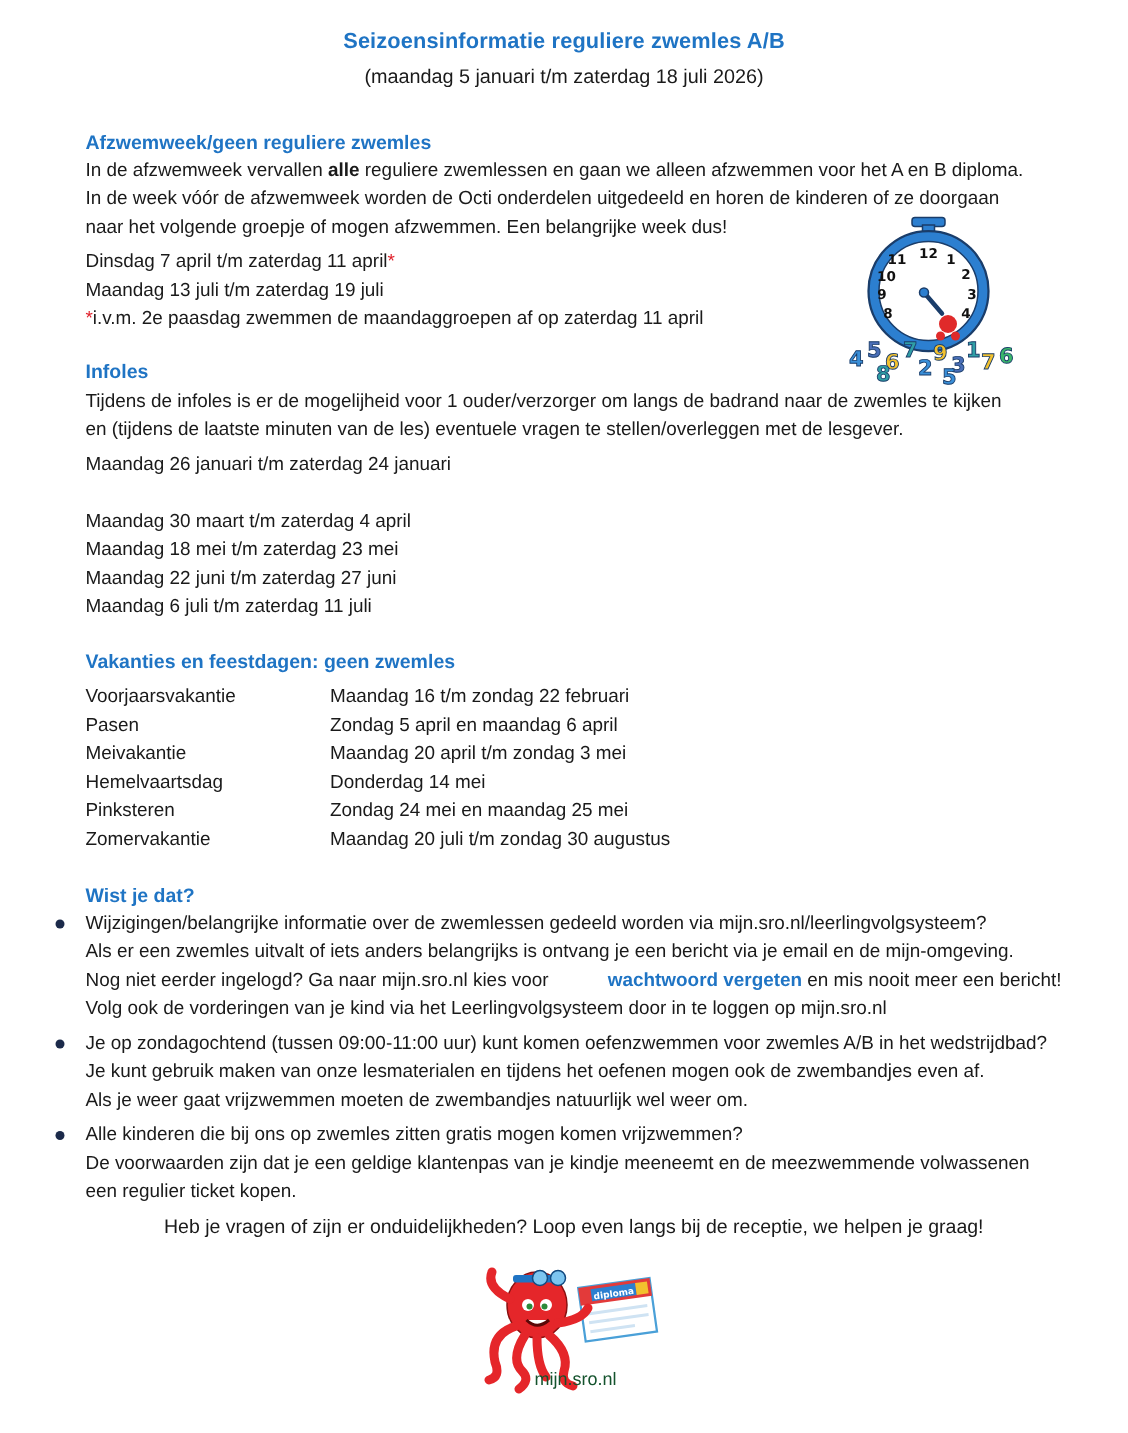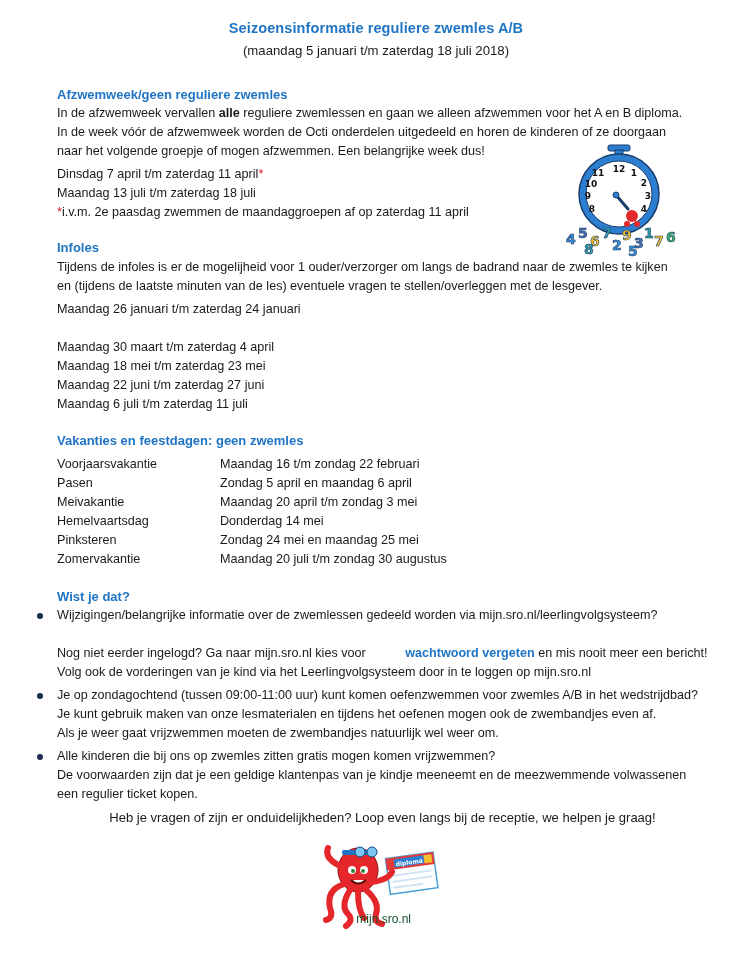--- a/index.html
+++ b/index.html
@@ -101,29 +101,29 @@
       color: #14532d;
       font-size: 12px;
     }
   </style>
 </head>
 <body>
 
 <div class="page">
 
   <div class="title">Seizoensinformatie reguliere zwemles A/B</div>
-  <div class="subtitle">(maandag 5 januari t/m zaterdag 18 juli 2018)</div>
+  <div class="subtitle">(maandag 5 januari t/m zaterdag 18 juli 2026)</div>
 
   <div class="h" style="top:87px">Afzwemweek/geen reguliere zwemles</div>
   <div class="line" style="top:123px">In de week vóór de afzwemweek worden de Octi onderdelen uitgedeeld en horen de kinderen of ze doorgaan</div>
   <div class="line" style="top:104px"><span>In de afzwemweek vervallen </span><span class="bold">alle</span><span> reguliere zwemlessen en gaan we alleen afzwemmen voor het A en B diploma.</span></div>
   <div class="line" style="top:142px">naar het volgende groepje of mogen afzwemmen. Een belangrijke week dus!</div>
 
   <div class="line" style="top:165px"><span>Dinsdag 7 april t/m zaterdag 11 april</span><span class="red">*</span></div>
-  <div class="line" style="top:184px"><span>Maandag 13 juli t/m zaterdag 18 juli</span></div>
+  <div class="line" style="top:184px"><span>Maandag 13 juli t/m zaterdag 19 juli</span></div>
   <div class="line" style="top:203px"><span class="red">*</span><span>i.v.m. 2e paasdag zwemmen de maandaggroepen af op zaterdag 11 april</span></div>
 
   <svg class="clock" viewBox="0 0 130 115">
     <rect x="52" y="3" width="22" height="6" rx="2" fill="#2c7fd0" stroke="#1a3d6a" stroke-width="1"></rect>
     <rect x="59" y="8" width="8" height="6" fill="#2c7fd0" stroke="#1a3d6a" stroke-width="1"></rect>
     <circle cx="63" cy="52" r="40" fill="#2c7fd0" stroke="#1a3d6a" stroke-width="1.5"></circle>
     <circle cx="63" cy="52" r="33" fill="#ffffff" stroke="#1a3d6a" stroke-width="1"></circle>
     <g font-family="DejaVu Sans, sans-serif" font-size="9" font-weight="bold" fill="#111" text-anchor="middle">
       <text x="63" y="30">12</text>
       <text x="78" y="34">1</text>
@@ -192,20 +192,21 @@
   </div>
   <div class="line" style="top:550px; left:0; width:752px">
     <span class="vac-label">Zomervakantie</span>
     <span class="vac-value">Maandag 20 juli t/m zondag 30 augustus</span>
   </div>
 
   <div class="h" style="top:589px">Wist je dat?</div>
 
   <div class="bullet" style="top:613px"></div>
   <div class="line" style="top:606px">Wijzigingen/belangrijke informatie over de zwemlessen gedeeld worden via mijn.sro.nl/leerlingvolgsysteem?</div>
+  <div class="line" style="top:625px">Als er een zwemles uitvalt of iets anders belangrijks is ontvang je een bericht via je email en de mijn-omgeving.</div>
   <div class="line" style="top:644px"><span>Nog niet eerder ingelogd? Ga naar mijn.sro.nl kies voor </span><span class="link-blue">wachtwoord vergeten</span><span> en mis nooit meer een bericht!</span></div>
   <div class="line" style="top:663px">Volg ook de vorderingen van je kind via het Leerlingvolgsysteem door in te loggen op mijn.sro.nl</div>
 
   <div class="bullet" style="top:693px"></div>
   <div class="line" style="top:686px">Je op zondagochtend (tussen 09:00-11:00 uur) kunt komen oefenzwemmen voor zwemles A/B in het wedstrijdbad?</div>
   <div class="line" style="top:705px">Je kunt gebruik maken van onze lesmaterialen en tijdens het oefenen mogen ook de zwembandjes even af.</div>
   <div class="line" style="top:724px">Als je weer gaat vrijzwemmen moeten de zwembandjes natuurlijk wel weer om.</div>
 
   <div class="bullet" style="top:754px"></div>
   <div class="line" style="top:747px">Alle kinderen die bij ons op zwemles zitten gratis mogen komen vrijzwemmen?</div>

